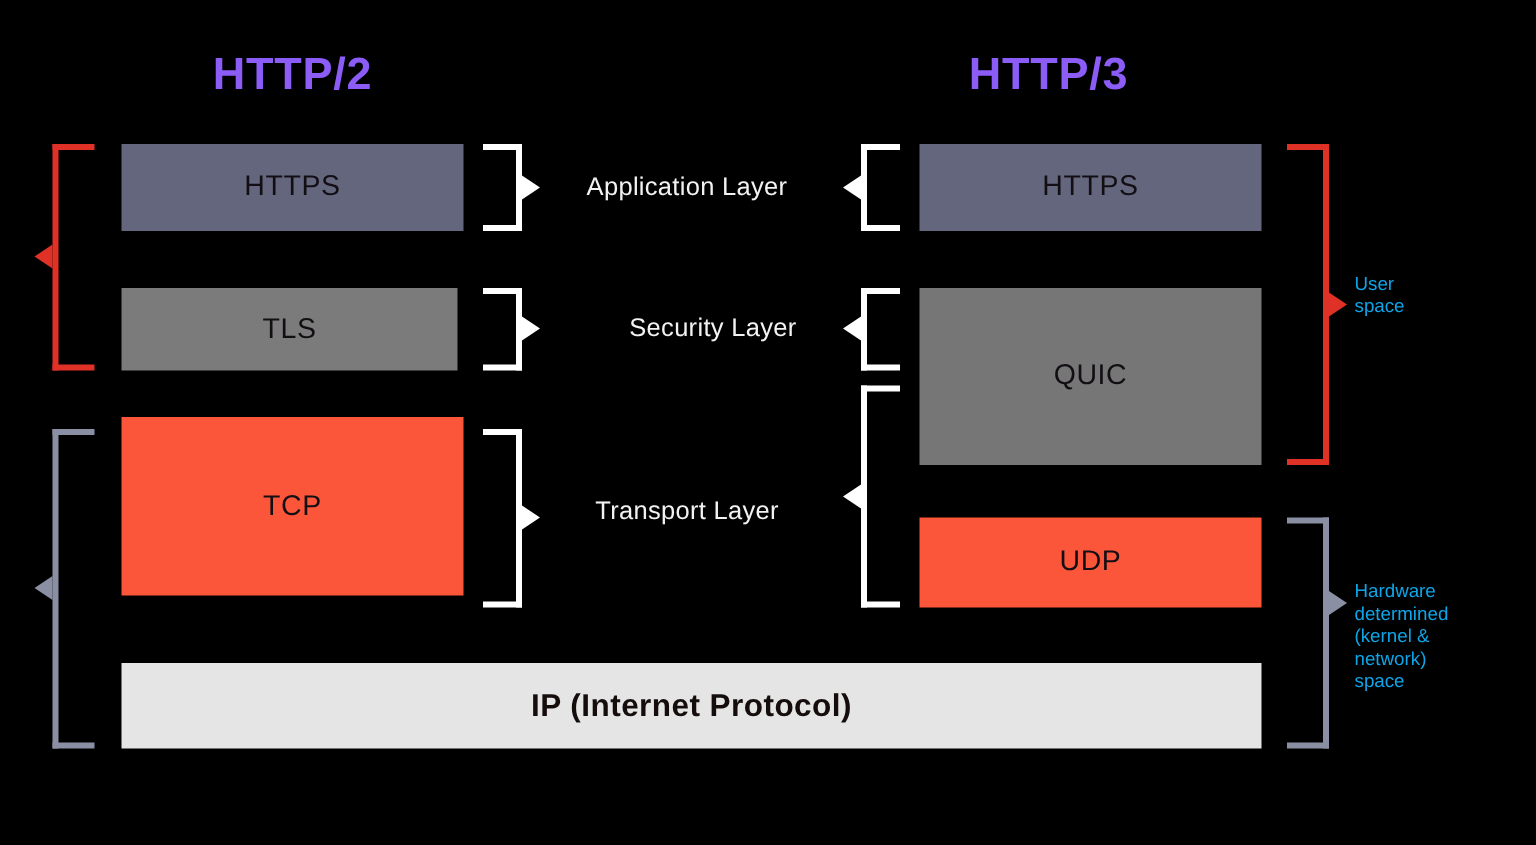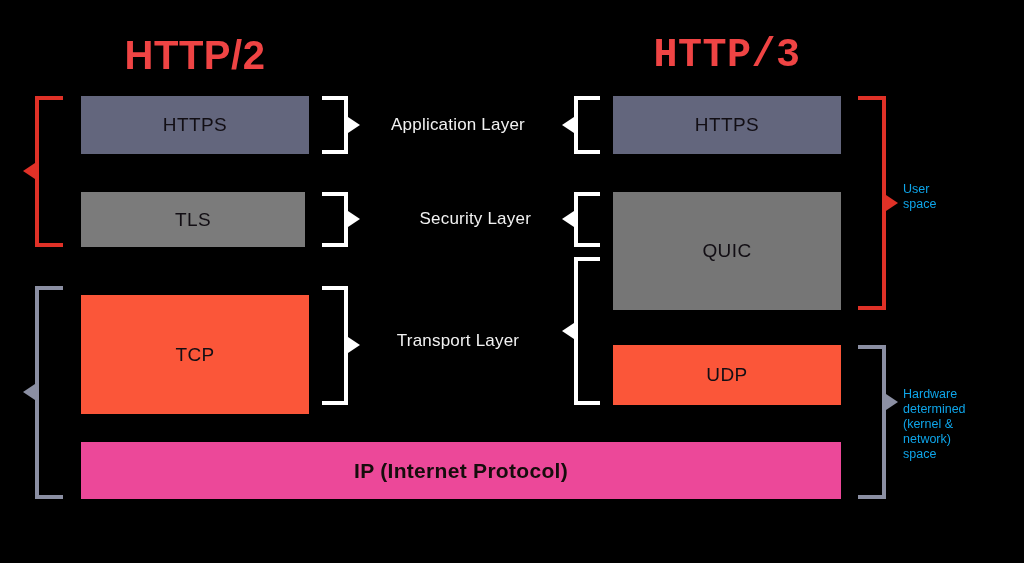--- a/index.html
+++ b/index.html
@@ -14,51 +14,51 @@
     position: relative;
     width: 1024px;
     height: 563px;
     background: #000000;
     overflow: hidden;
   }
 
   
   .col-title {
     position: absolute;
-    color: #ef4444;
-    font-size: 40px;
+    color: #8b5cf6;
+    font-size: 30px;
     font-weight: bold;
     letter-spacing: 0.5px;
     text-align: center;
     white-space: nowrap;
   }
   #title-http2 { left: 80px;  top: 33px; width: 230px; }
-  #title-http3 { left: 612px; top: 33px; width: 230px; font-family: Liberation Mono, monospace; }
+  #title-http3 { left: 584px; top: 33px; width: 230px; }
 
   
   .pbox {
     position: absolute;
     display: flex;
     align-items: center;
     justify-content: center;
     color: #120e14;
     font-size: 19px;
     font-weight: 500;
     letter-spacing: 0.4px;
   }
   #box-https-2 { left: 81px;  top: 96px;  width: 228px; height: 58px;  background: #63667d; }
   #box-tls     { left: 81px;  top: 192px; width: 224px; height: 55px;  background: #7b7b7b; }
-  #box-tcp     { left: 81px;  top: 295px; width: 228px; height: 119px; background: #fb5639; }
+  #box-tcp     { left: 81px;  top: 278px; width: 228px; height: 119px; background: #fb5639; }
   #box-https-3 { left: 613px; top: 96px;  width: 228px; height: 58px;  background: #63667d; }
   #box-quic    { left: 613px; top: 192px; width: 228px; height: 118px; background: #767676; }
   #box-udp     { left: 613px; top: 345px; width: 228px; height: 60px;  background: #fb5639; }
   #box-ip {
     position: absolute;
     left: 81px; top: 442px; width: 760px; height: 57px;
-    background: #ec4899;
+    background: #e5e5e5;
     display: flex; align-items: center; justify-content: center;
     color: #150d0c;
     font-size: 21px;
     font-weight: bold;
     letter-spacing: 0.3px;
   }
 
   
   .layer-label {
     position: absolute;

